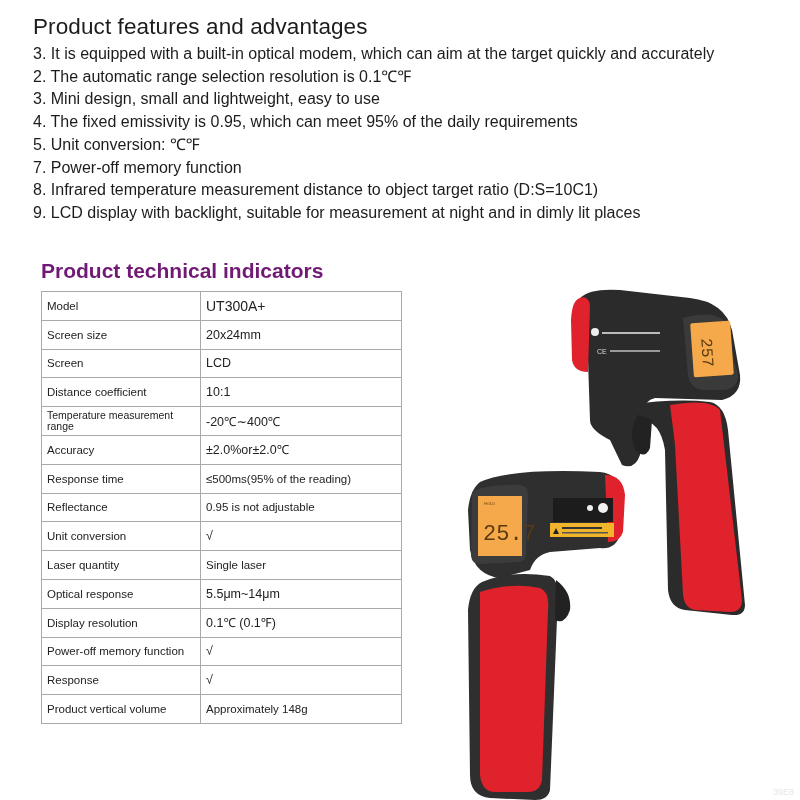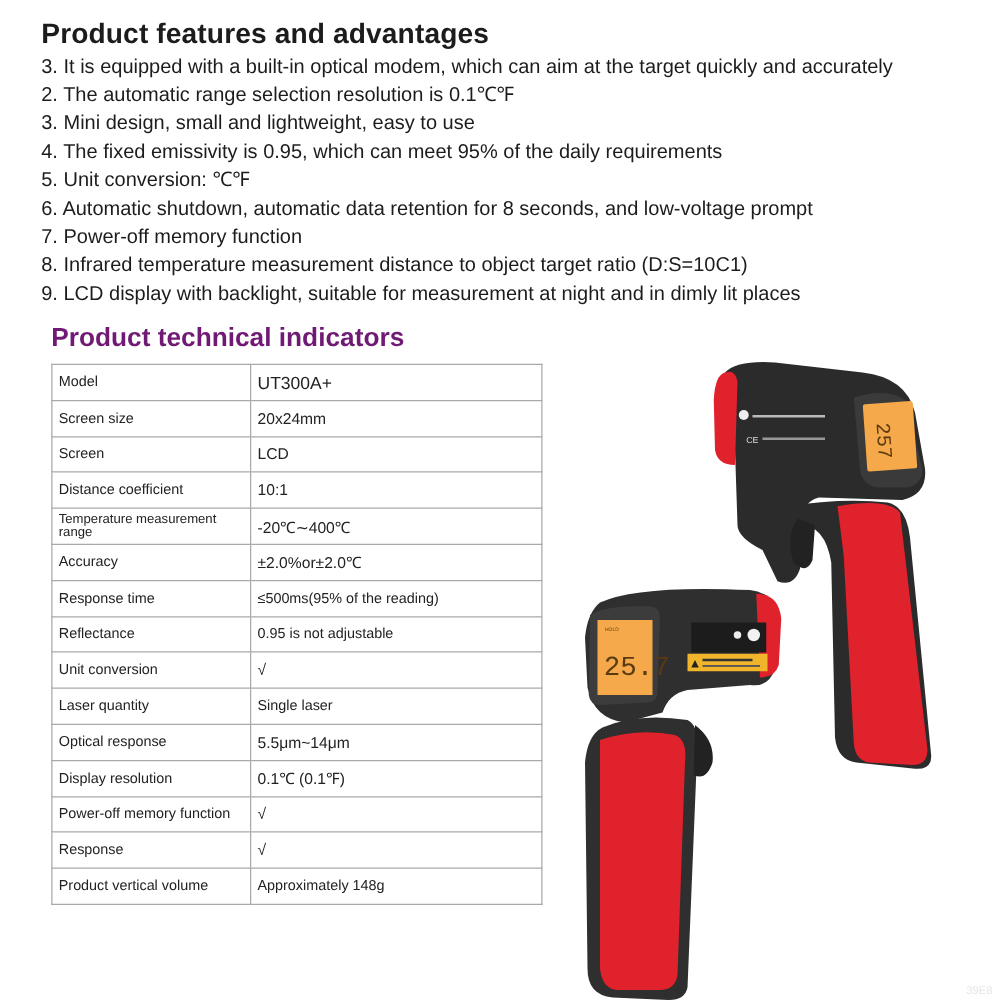--- a/index.html
+++ b/index.html
@@ -1,30 +1,30 @@
 <!DOCTYPE html>
 <html><head>
 <meta charset="utf-8">
 <style>
   html, body { margin: 0; padding: 0; }
   body {
     width: 800px; height: 800px; overflow: hidden; background: #ffffff;
     font-family: "Liberation Sans", sans-serif; color: #1a1a1a; position: relative;
   }
   .title {
-    position: absolute; left: 33px; top: 14px; font-size: 22.5px; color: #1c1c1c; margin: 0; font-weight: bold;
+    position: absolute; left: 33px; top: 14px; font-size: 22.5px; color: #1c1c1c; margin: 0; font-weight: normal;
     letter-spacing: 0.1px;
   }
   .features { position: absolute; left: 33px; top: 43px; margin: 0; padding: 0; list-style: none; }
   .features li { font-size: 16px; line-height: 22.7px; color: #1c1c1c; white-space: nowrap; }
   .sub-title {
     position: absolute; left: 41px; top: 259px; font-size: 21px; color: #701a75; margin: 0; font-weight: bold;
   }
   table.spec {
-    position: absolute; left: 41px; top: 291px; width: 393px; border-collapse: collapse;
+    position: absolute; left: 41px; top: 291px; width: 361px; border-collapse: collapse;
     table-layout: fixed;
   }
   table.spec td {
     border: 1.5px solid #a9a9a9; height: 27.8px; padding: 0 0 0 5px; vertical-align: middle;
     font-size: 11.5px; color: #222; white-space: nowrap; overflow: hidden;
   }
   table.spec td.k { width: 153px; }
   table.spec td.v { font-size: 12.5px; }
   table.spec td.v.big { font-size: 14px; }
   table.spec td.k.two { font-size: 10.5px; line-height: 11px; white-space: normal; }
@@ -37,21 +37,20 @@
 </head>
 <body>
 
 <h1 class="title">Product features and advantages</h1>
 <ul class="features">
   <li>3. It is equipped with a built-in optical modem, which can aim at the target quickly and accurately</li>
   <li>2. The automatic range selection resolution is 0.1℃℉</li>
   <li>3. Mini design, small and lightweight, easy to use</li>
   <li>4. The fixed emissivity is 0.95, which can meet 95% of the daily requirements</li>
   <li>5. Unit conversion: ℃℉</li>
-  <li>6. Automatic shutdown, automatic data retention for 8 seconds, and low-voltage prompt</li>
   <li>7. Power-off memory function</li>
   <li>8. Infrared temperature measurement distance to object target ratio (D:S=10C1)</li>
   <li>9. LCD display with backlight, suitable for measurement at night and in dimly lit places</li>
 </ul>
 
 <h2 class="sub-title">Product technical indicators</h2>
 
 <table class="spec">
   <tbody>
     <tr>

